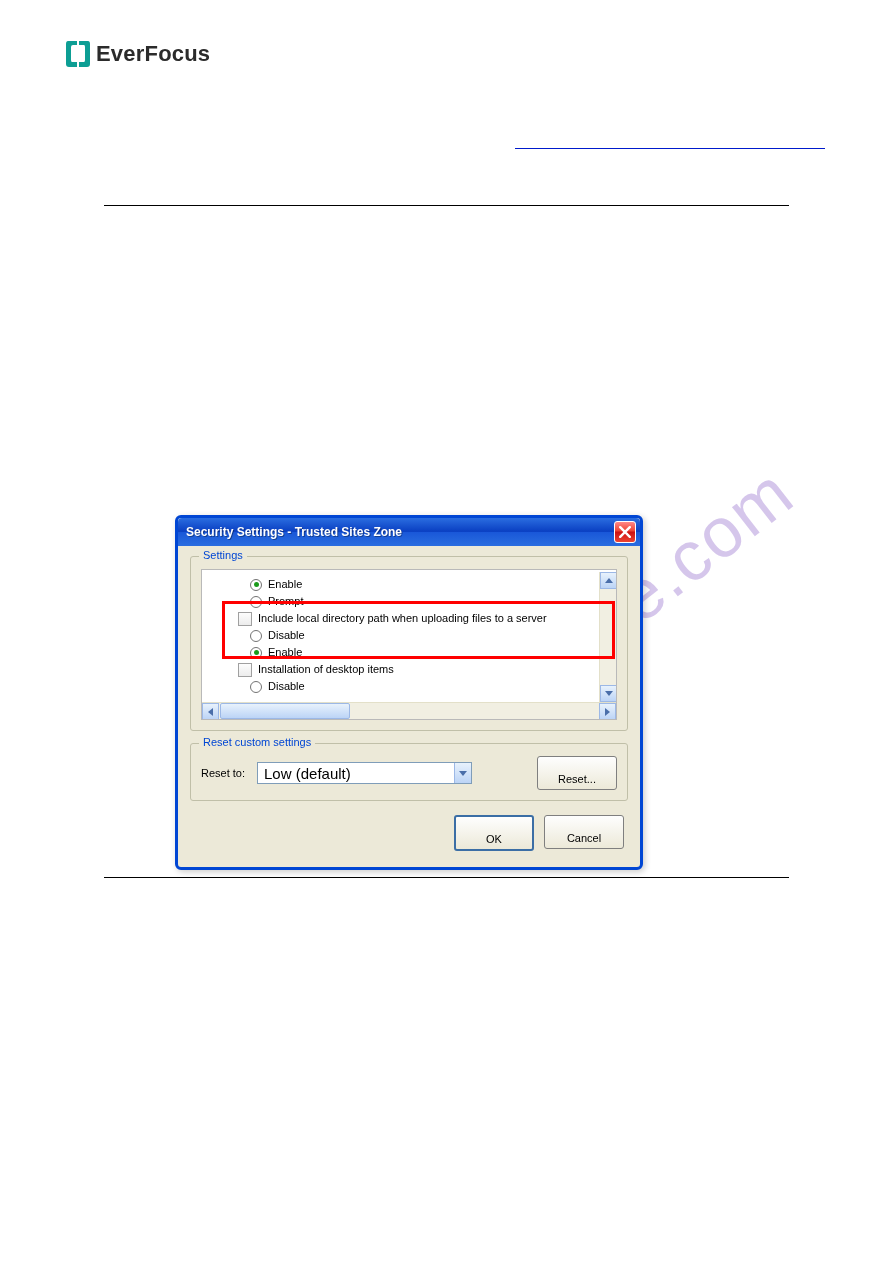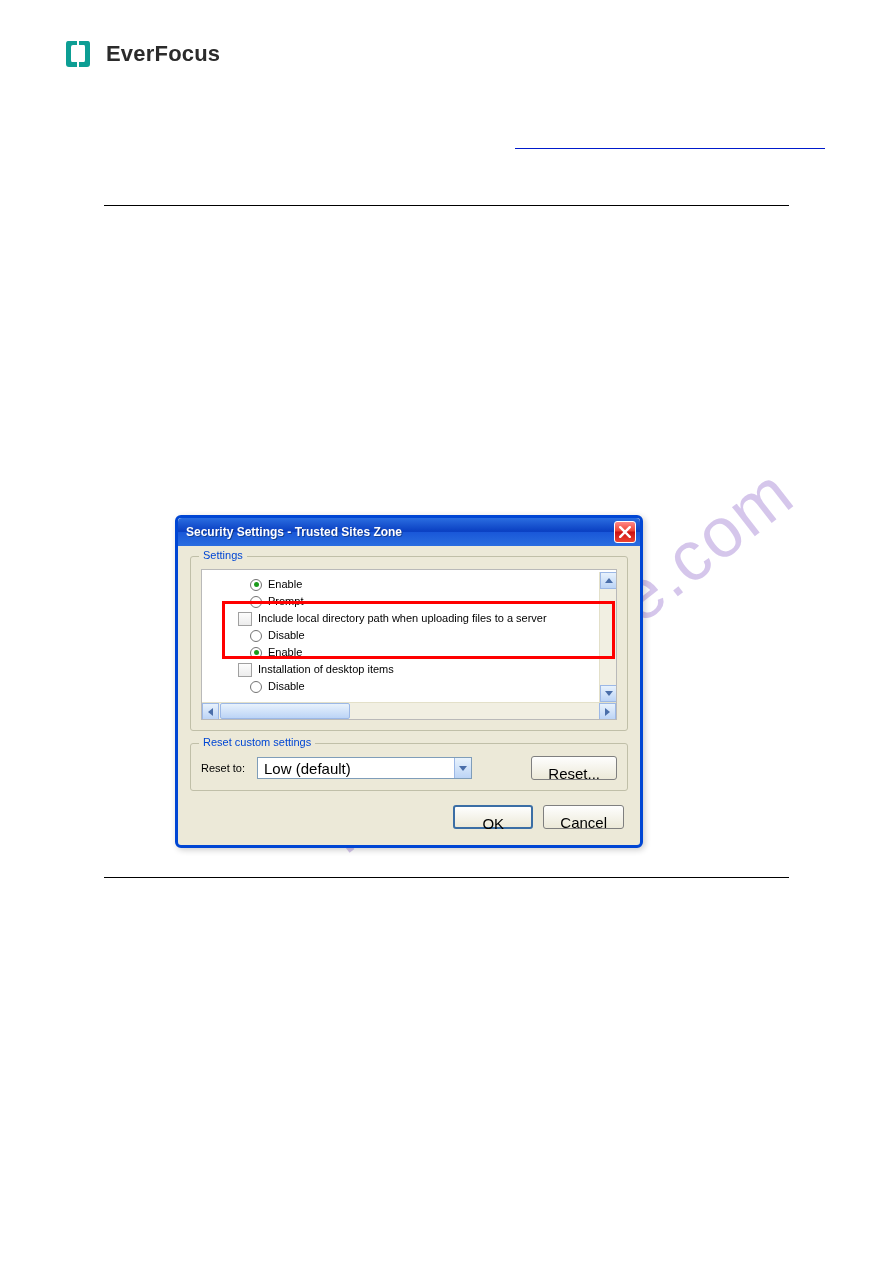--- a/index.html
+++ b/index.html
@@ -10,21 +10,21 @@
     height: 1263px;
     position: relative;
   }
   .page-header {
     position: absolute;
     top: 38px;
     left: 64px;
     right: 64px;
     display: flex;
     align-items: center;
-    gap: 14px;
+    gap: 4px;
   }
   .logo-mark {
     width: 28px;
     height: 32px;
     position: relative;
   }
   .logo-mark svg { width: 100%; height: 100%; }
   .logo-text {
     font-size: 22px;
     font-weight: 700;
@@ -263,22 +263,22 @@
     position: absolute; right: 0; top: 0; bottom: 0; width: 17px;
     background: linear-gradient(to bottom, #e8f2fc, #bcd4f6);
     border-left: 1px solid #9cb8e6;
     display:flex;align-items:center;justify-content:center;
   }
   .push-button {
     height: 24px;
     border: 1px solid #7f7f7f;
     border-radius: 3px;
     background: linear-gradient(to bottom, #fefefe, #ece9d8);
-    padding: 8px 16px;
-    font-size: 15px;
+    padding: 16px 16px;
+    font-size: 11px;
     cursor: pointer;
     min-width: 80px;
   }
   .push-button.primary {
     border: 2px solid #3b6ea5;
   }
   .dialog-buttons {
     display: flex;
     justify-content: flex-end;
     gap: 10px;

